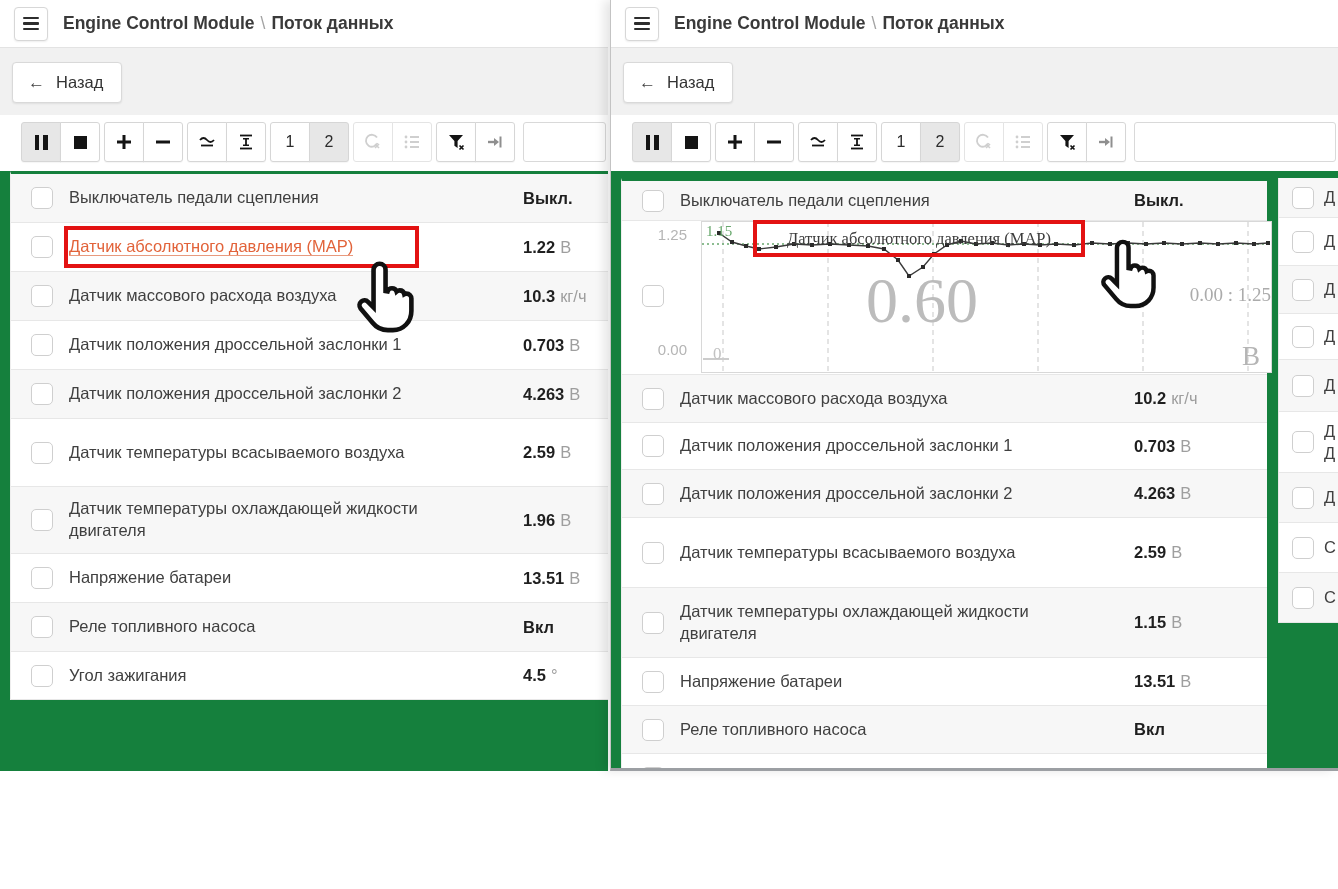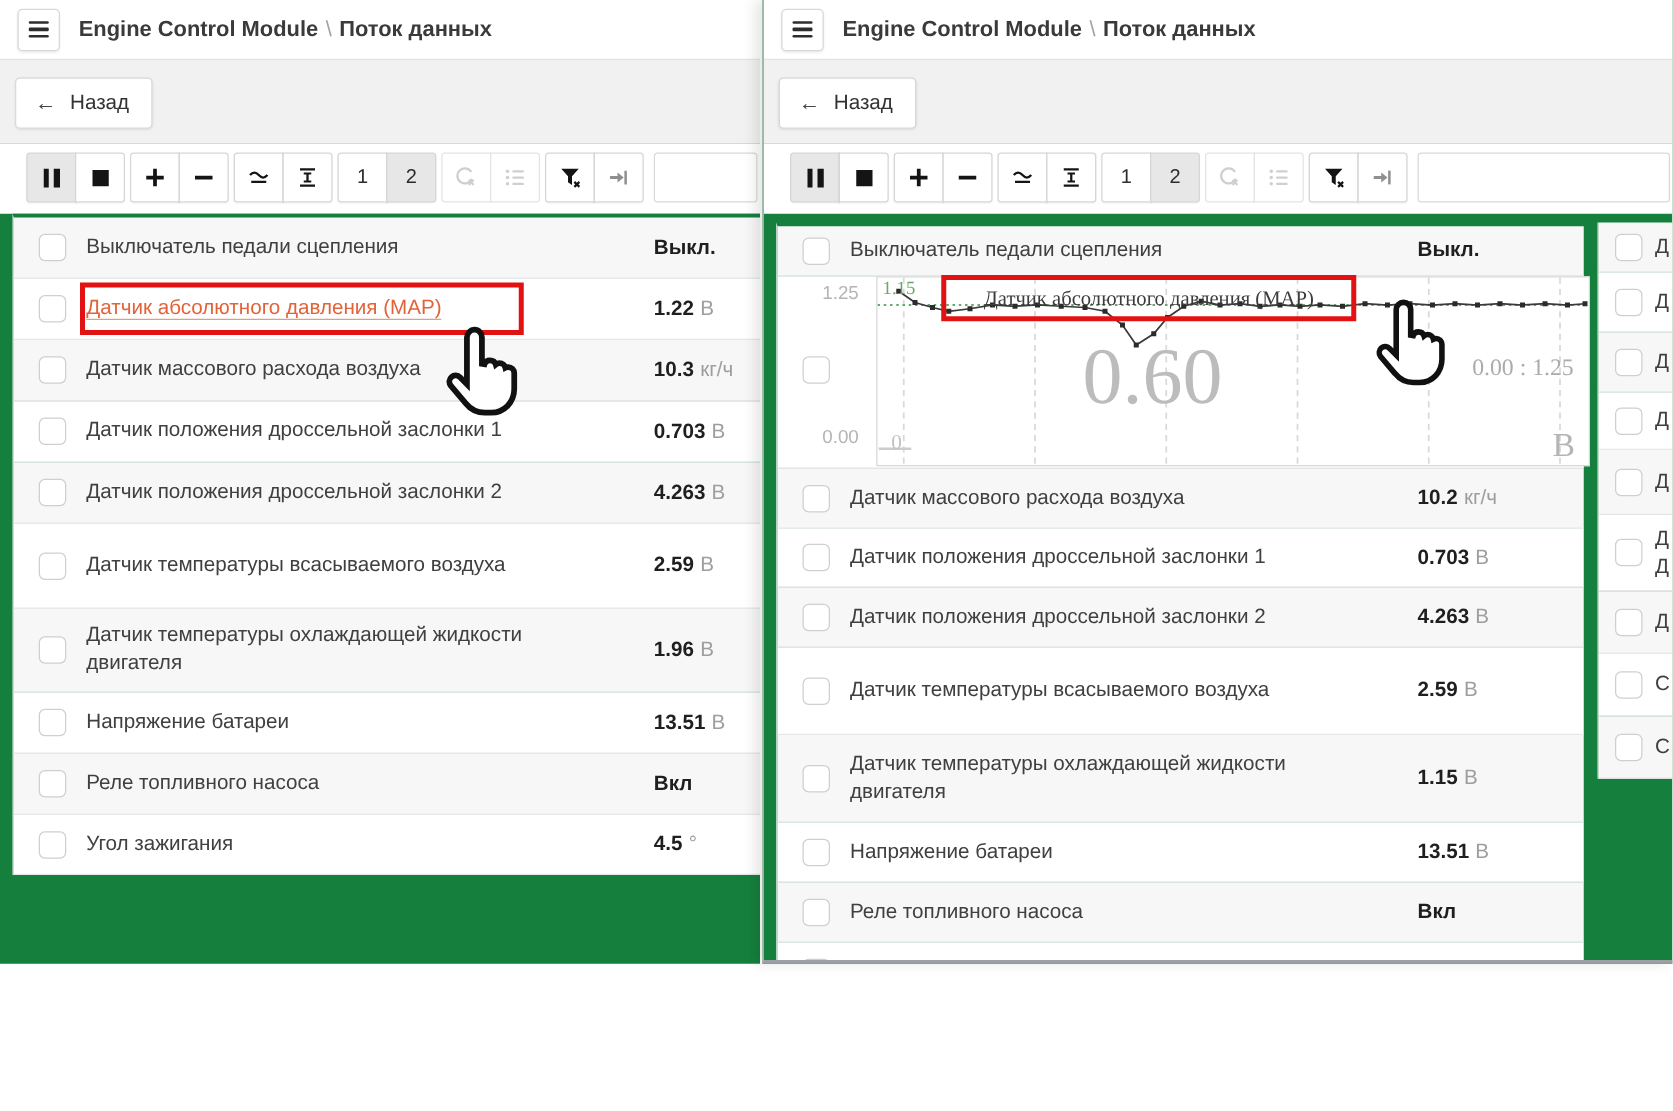--- a/index.html
+++ b/index.html
@@ -69,21 +69,21 @@
   .chartrow { position:relative; height:154px; background:#fff; border-bottom:1px solid #e7e7e7; }
   .chartrow .cb { position:absolute; left:20px; top:64px; margin:0; }
   .ylab { position:absolute; font-size:15px; color:#b5b5b5; right:580px; text-align:right; }
   .ylab.top { top:5px; } .ylab.bot { bottom:16px; }
   .cbox { position:absolute; left:79px; top:0; width:571px; height:152px;
           border:1px solid #d8d8d8; background:#fff;font-family:Liberation Serif, serif; }
   .cbox .cur { position:absolute; left:4px; top:1px; font-size:15px; color:#68a86d; z-index:2; }
   .cbox .x0 { position:absolute; left:11px; bottom:8px; font-size:17px; color:#c2c2c2; }
   .cbox .big { position:absolute; left:110px; top:42px; width:220px; text-align:center;
                font-size:64px; color:#bcbcbc; z-index:1; }
-  .cbox .rng { position:absolute; right:12px; top:62px; font-size:19px; color:#ababab; }
+  .cbox .rng { position:absolute; right:0; top:62px; font-size:19px; color:#ababab; }
   .cbox .unit { position:absolute; right:11px; bottom:0px; font-size:27px; color:#b5b5b5; }
   .cbox .hl { left:51px; top:-2px; width:332px; height:37px; display:flex; align-items:center;
               justify-content:center; }
   .cbox .hl span { font-size:16.5px; color:#3c3c3c; white-space:nowrap; }
 
   
   .col2 { position:absolute; left:667px; top:178px; width:61px; border-left:1px solid #e7e7e7; }
   .col2 .row { cursor:default; }
   .col2 .cb { margin-left:13px; }
   .col2 .ltr { margin-left:10px; font-size:16.5px; color:#3f3f3f; white-space:pre-line; line-height:1.35; }

